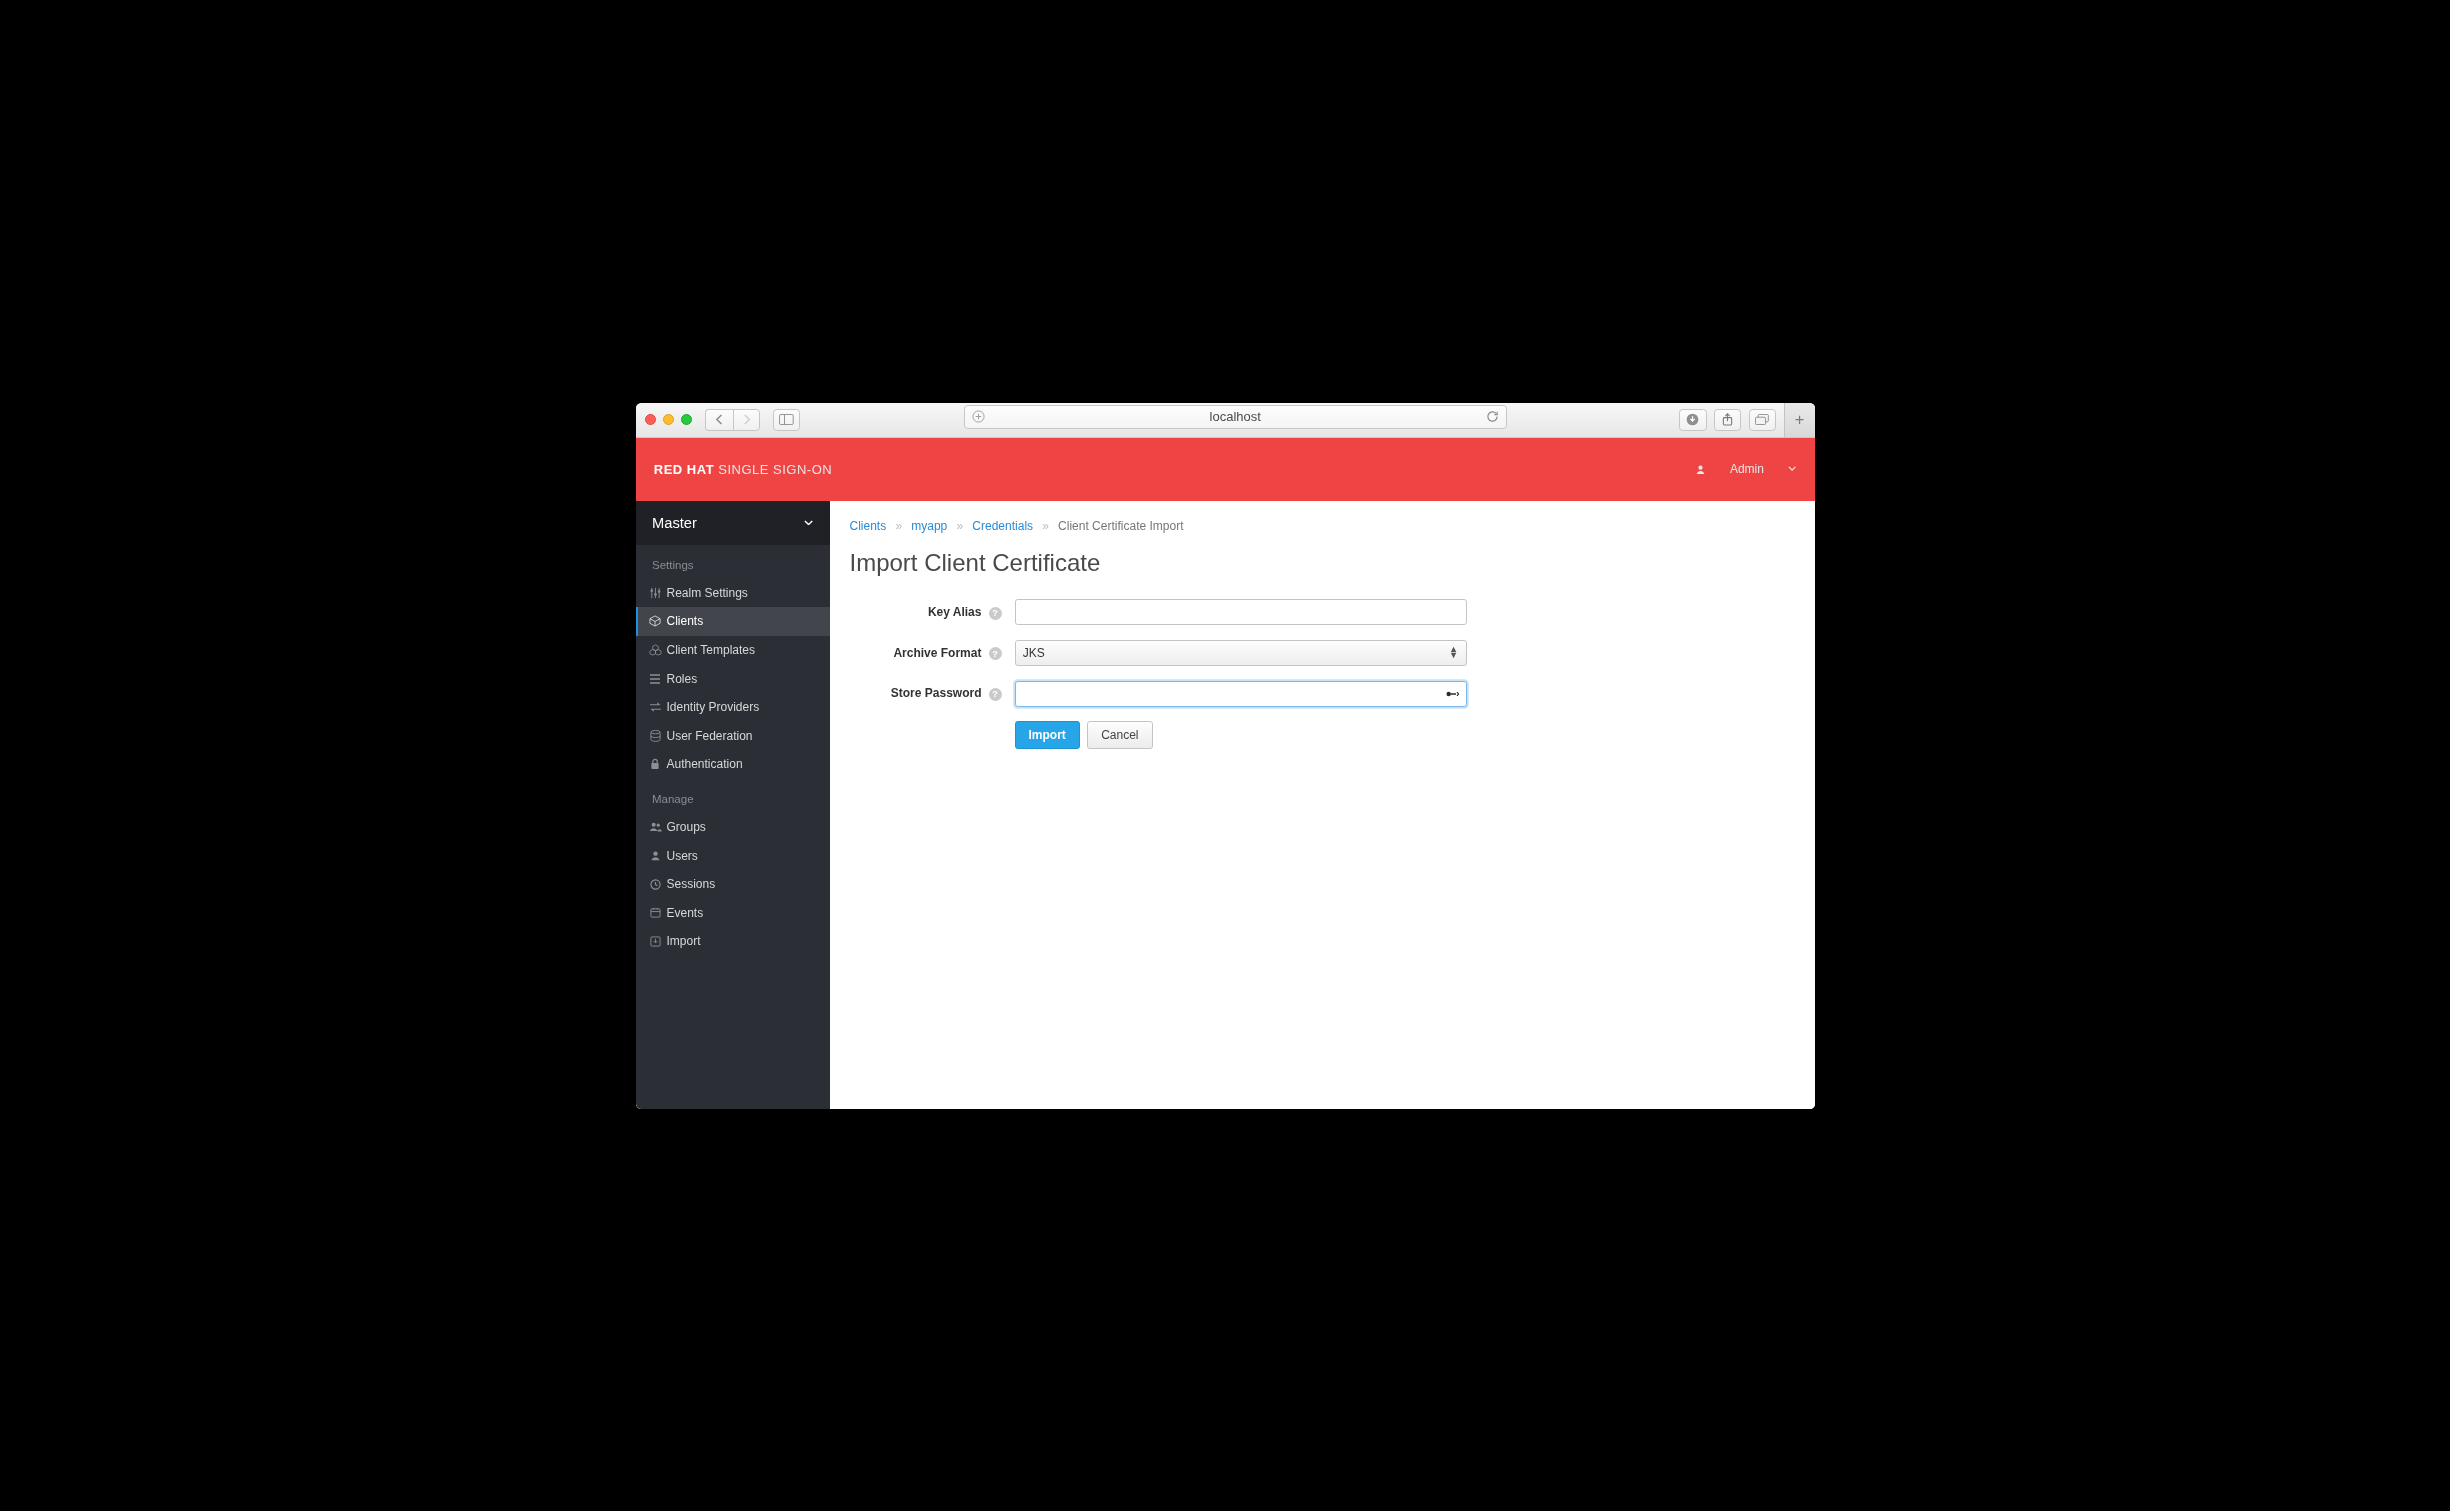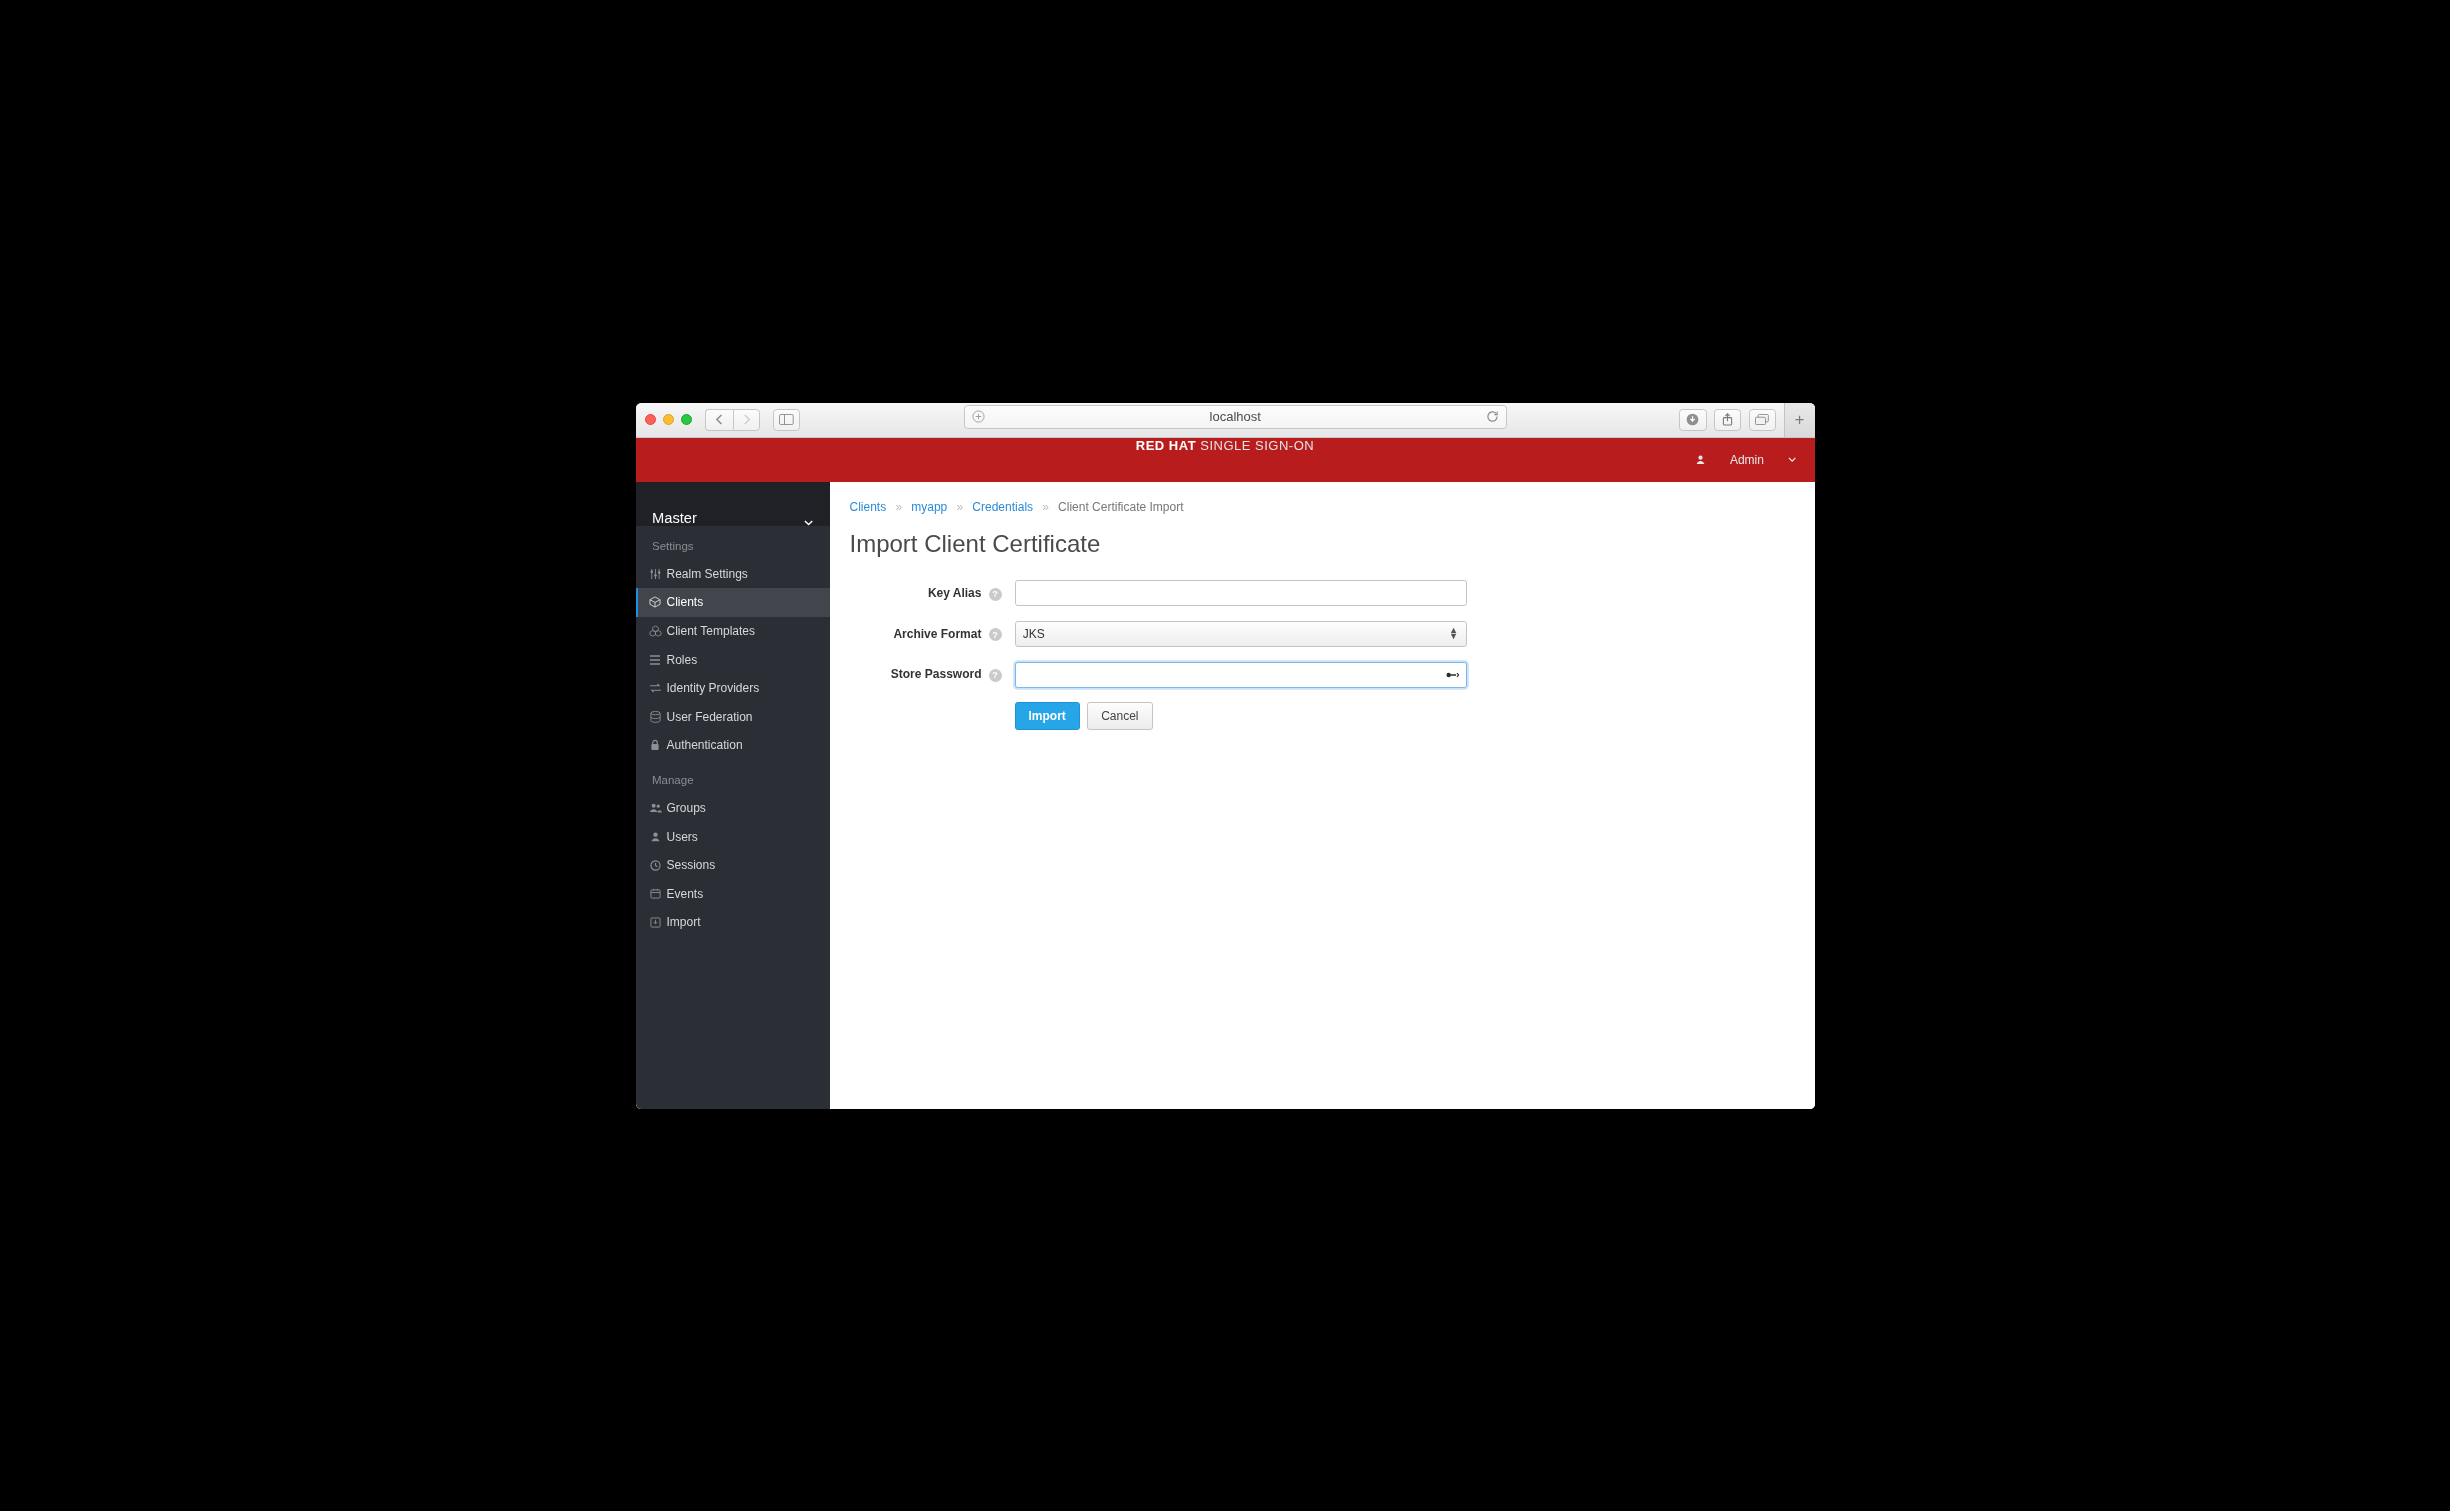--- a/index.html
+++ b/index.html
@@ -68,35 +68,35 @@
     background:linear-gradient(#e9e9e9,#d9d9d9);
     border-left:0.9px solid #c3c3c3;
     display:flex; align-items:center; justify-content:center;
     margin:-9.2px -9.2px -9.2px 0;
     color:#7a7a7a; font-size:16.5px;
   }
 
   
   .app { flex:1; display:flex; flex-direction:column; background:#fff; }
   .topbar {
-    height: 44px;
-    background:#b91c1c;
+    height: 63px;
+    background:#ef4444;
     display:flex; align-items:center;
-    padding:0 18.3px; color:#fff;flex-direction:column;
+    padding:0 18.3px; color:#fff;
   }
   .brand { font-size:13px; letter-spacing:0.5px; }
   .brand b { font-weight:700; }
   .brand span.light { font-weight:300; color:#e5e6e8; }
   .usermenu { margin-left:auto; display:flex; align-items:center; gap:24px; color:#e7e8ea; font-size:12px; cursor:pointer; }
 
   .body { flex:1; display:flex; min-height:0; }
   .sidebar { width:194px; background:#2b2e34; color:#d8d9db; display:flex; flex-direction:column; }
   .realm {
     height:44px; background:#1f2126;
-    display:flex; align-items:flex-end; justify-content:space-between;
+    display:flex; align-items:center; justify-content:space-between;
     padding:0 16.5px; color:#fff; font-size:14.7px; cursor:pointer;
   }
   .section-label { padding:14.7px 16.5px 7.3px; color:#898c92; font-size:11.5px; }
   .navitem {
     display:flex; align-items:center; gap:11px;
     padding:7.3px 16.5px 7.3px 31px;
     color:#d7d8da; font-size:12px; cursor:pointer;
     position:relative;
   }
   .navitem .nicon {

